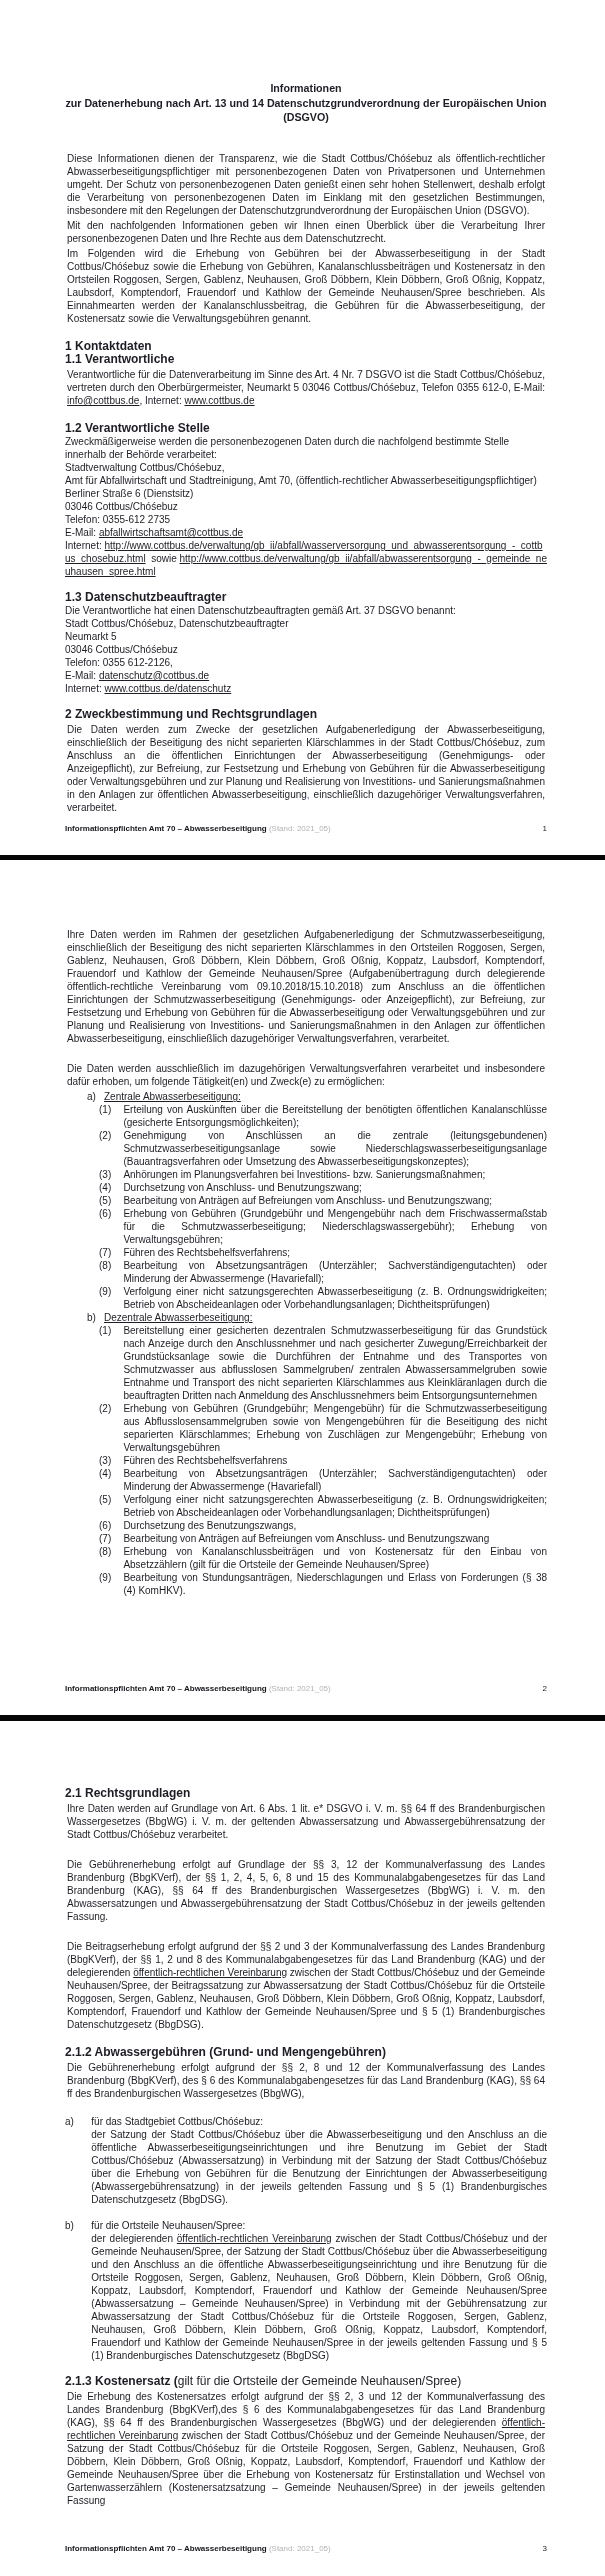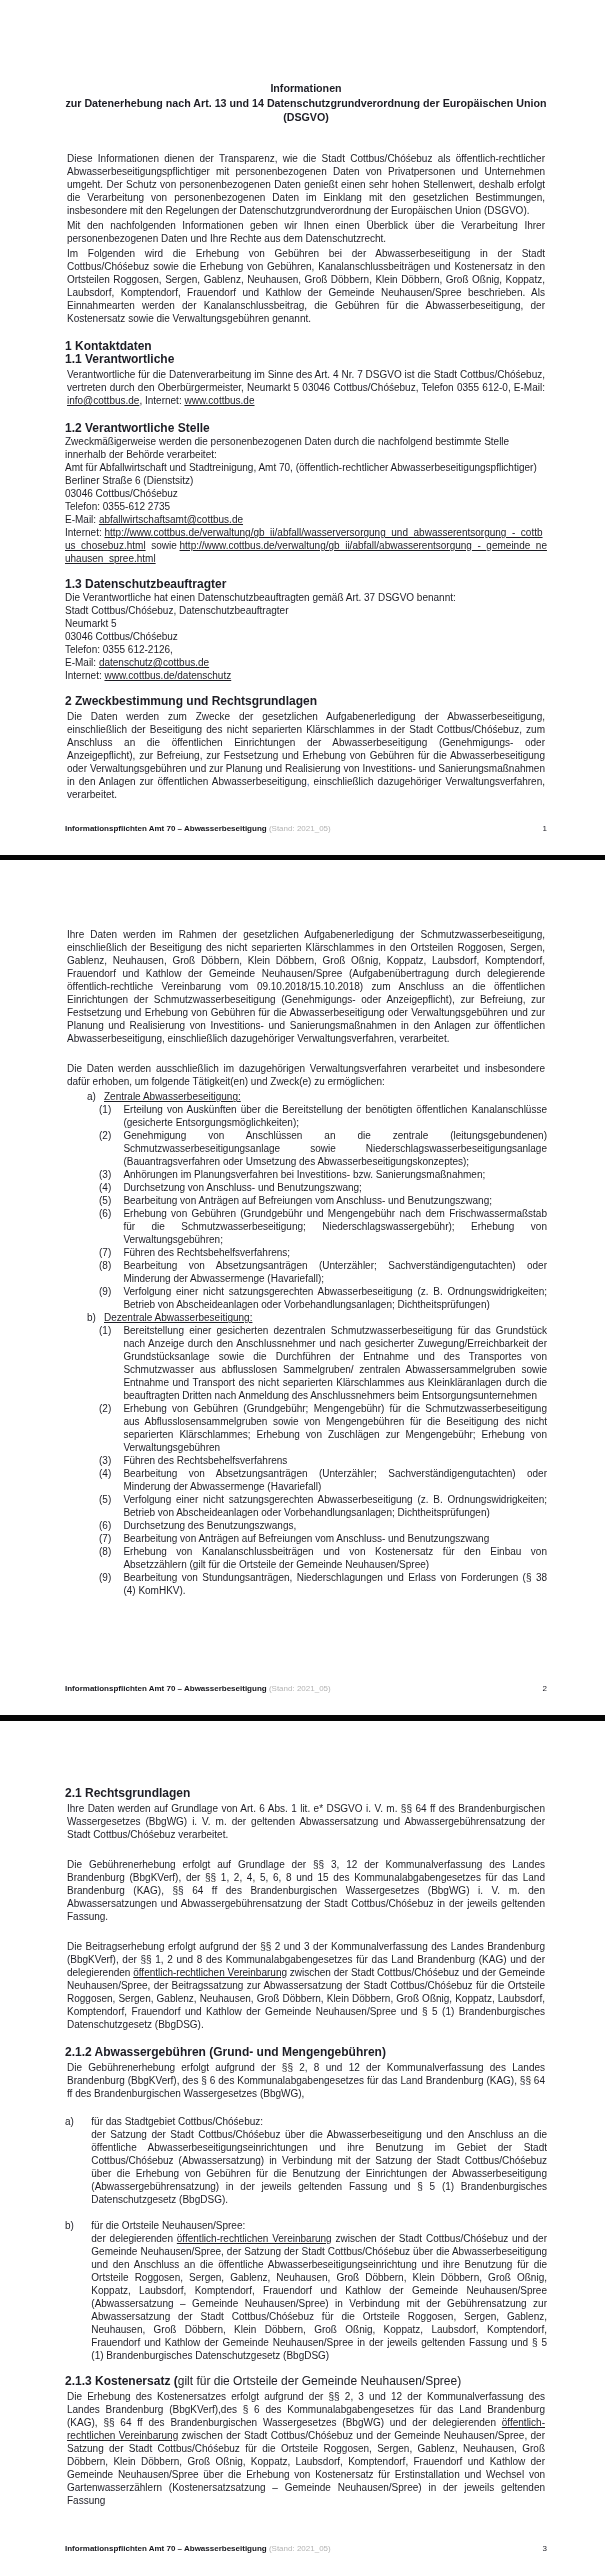--- a/index.html
+++ b/index.html
@@ -46,20 +46,21 @@
       <p class="para"><span class="r">Diese Informationen dienen der Transparenz, wie die Stadt Cottbus/Chóśebuz als öffentlich-rechtlicher Abwasserbeseitigungspflichtiger mit personenbezogenen Daten von Privatpersonen und Unternehmen umgeht. Der Schutz von personenbezogenen Daten genießt einen sehr hohen Stellenwert, deshalb erfolgt die Verarbeitung von personenbezogenen Daten im Einklang mit den gesetzlichen Bestimmungen, insbesondere mit den Regelungen der Datenschutzgrundverordnung der Europäischen Union (DSGVO).</span></p>
       <p class="para"><span class="r">Mit den nachfolgenden Informationen geben wir Ihnen einen Überblick über die Verarbeitung Ihrer personenbezogenen Daten und Ihre Rechte aus dem Datenschutzrecht.</span></p>
       <p class="para"><span class="r">Im Folgenden wird die Erhebung von Gebühren bei der Abwasserbeseitigung in der Stadt Cottbus/Chóśebuz sowie die Erhebung von Gebühren, Kanalanschlussbeiträgen und Kostenersatz in den Ortsteilen Roggosen, Sergen, Gablenz, Neuhausen, Groß Döbbern, Klein Döbbern, Groß Oßnig, Koppatz, Laubsdorf, Komptendorf, Frauendorf und Kathlow der Gemeinde Neuhausen/Spree beschrieben. Als Einnahmearten werden der Kanalanschlussbeitrag, die Gebühren für die Abwasserbeseitigung, der Kostenersatz sowie die Verwaltungsgebühren genannt.</span></p>
       <div class="gap"></div>
       <div class="heading"><span class="r">1 Kontaktdaten</span></div>
       <div class="heading"><span class="r">1.1 Verantwortliche</span></div>
       <p class="para"><span class="r">Verantwortliche für die Datenverarbeitung im Sinne des Art. 4 Nr. 7 DSGVO ist die Stadt Cottbus/Chóśebuz, vertreten durch den Oberbürgermeister, Neumarkt 5 03046 Cottbus/Chóśebuz, Telefon 0355 612-0, E-Mail: </span><span class="r s-link">info@cottbus.de</span><span class="r">, Internet: </span><span class="r s-link">www.cottbus.de</span></p>
       <div class="gap"></div>
       <div class="heading"><span class="r">1.2 Verantwortliche Stelle</span></div>
       <p class="line"><span class="r">Zweckmäßigerweise werden die personenbezogenen Daten durch die nachfolgend bestimmte Stelle innerhalb der Behörde verarbeitet:</span></p>
+      <p class="line"><span class="r">Stadtverwaltung Cottbus/Chóśebuz,</span></p>
       <p class="line"><span class="r">Amt für Abfallwirtschaft und Stadtreinigung, Amt 70, (öffentlich-rechtlicher Abwasserbeseitigungspflichtiger)</span></p>
       <p class="line"><span class="r">Berliner Straße 6 (Dienstsitz)</span></p>
       <p class="line"><span class="r">03046 Cottbus/Chóśebuz</span></p>
       <p class="line"><span class="r">Telefon: 0355-612 2735</span></p>
       <p class="line"><span class="r">E-Mail: </span><span class="r s-link">abfallwirtschaftsamt@cottbus.de</span></p>
       <p class="line"><span class="r">Internet: </span><span class="r s-link">http://www.cottbus.de/verwaltung/gb_ii/abfall/wasserversorgung_und_abwasserentsorgung_-_cottbus_chosebuz.html</span><span class="r">  sowie </span><span class="r s-link">http://www.cottbus.de/verwaltung/gb_ii/abfall/abwasserentsorgung_-_gemeinde_neuhausen_spree.html</span></p>
       <div class="gap"></div>
       <div class="heading"><span class="r">1.3 Datenschutzbeauftragter</span></div>
       <p class="line"><span class="r">Die Verantwortliche hat einen Datenschutzbeauftragten gemäß Art. 37 DSGVO benannt:</span></p>
       <p class="line"><span class="r">Stadt Cottbus/Chóśebuz, Datenschutzbeauftragter</span></p>

